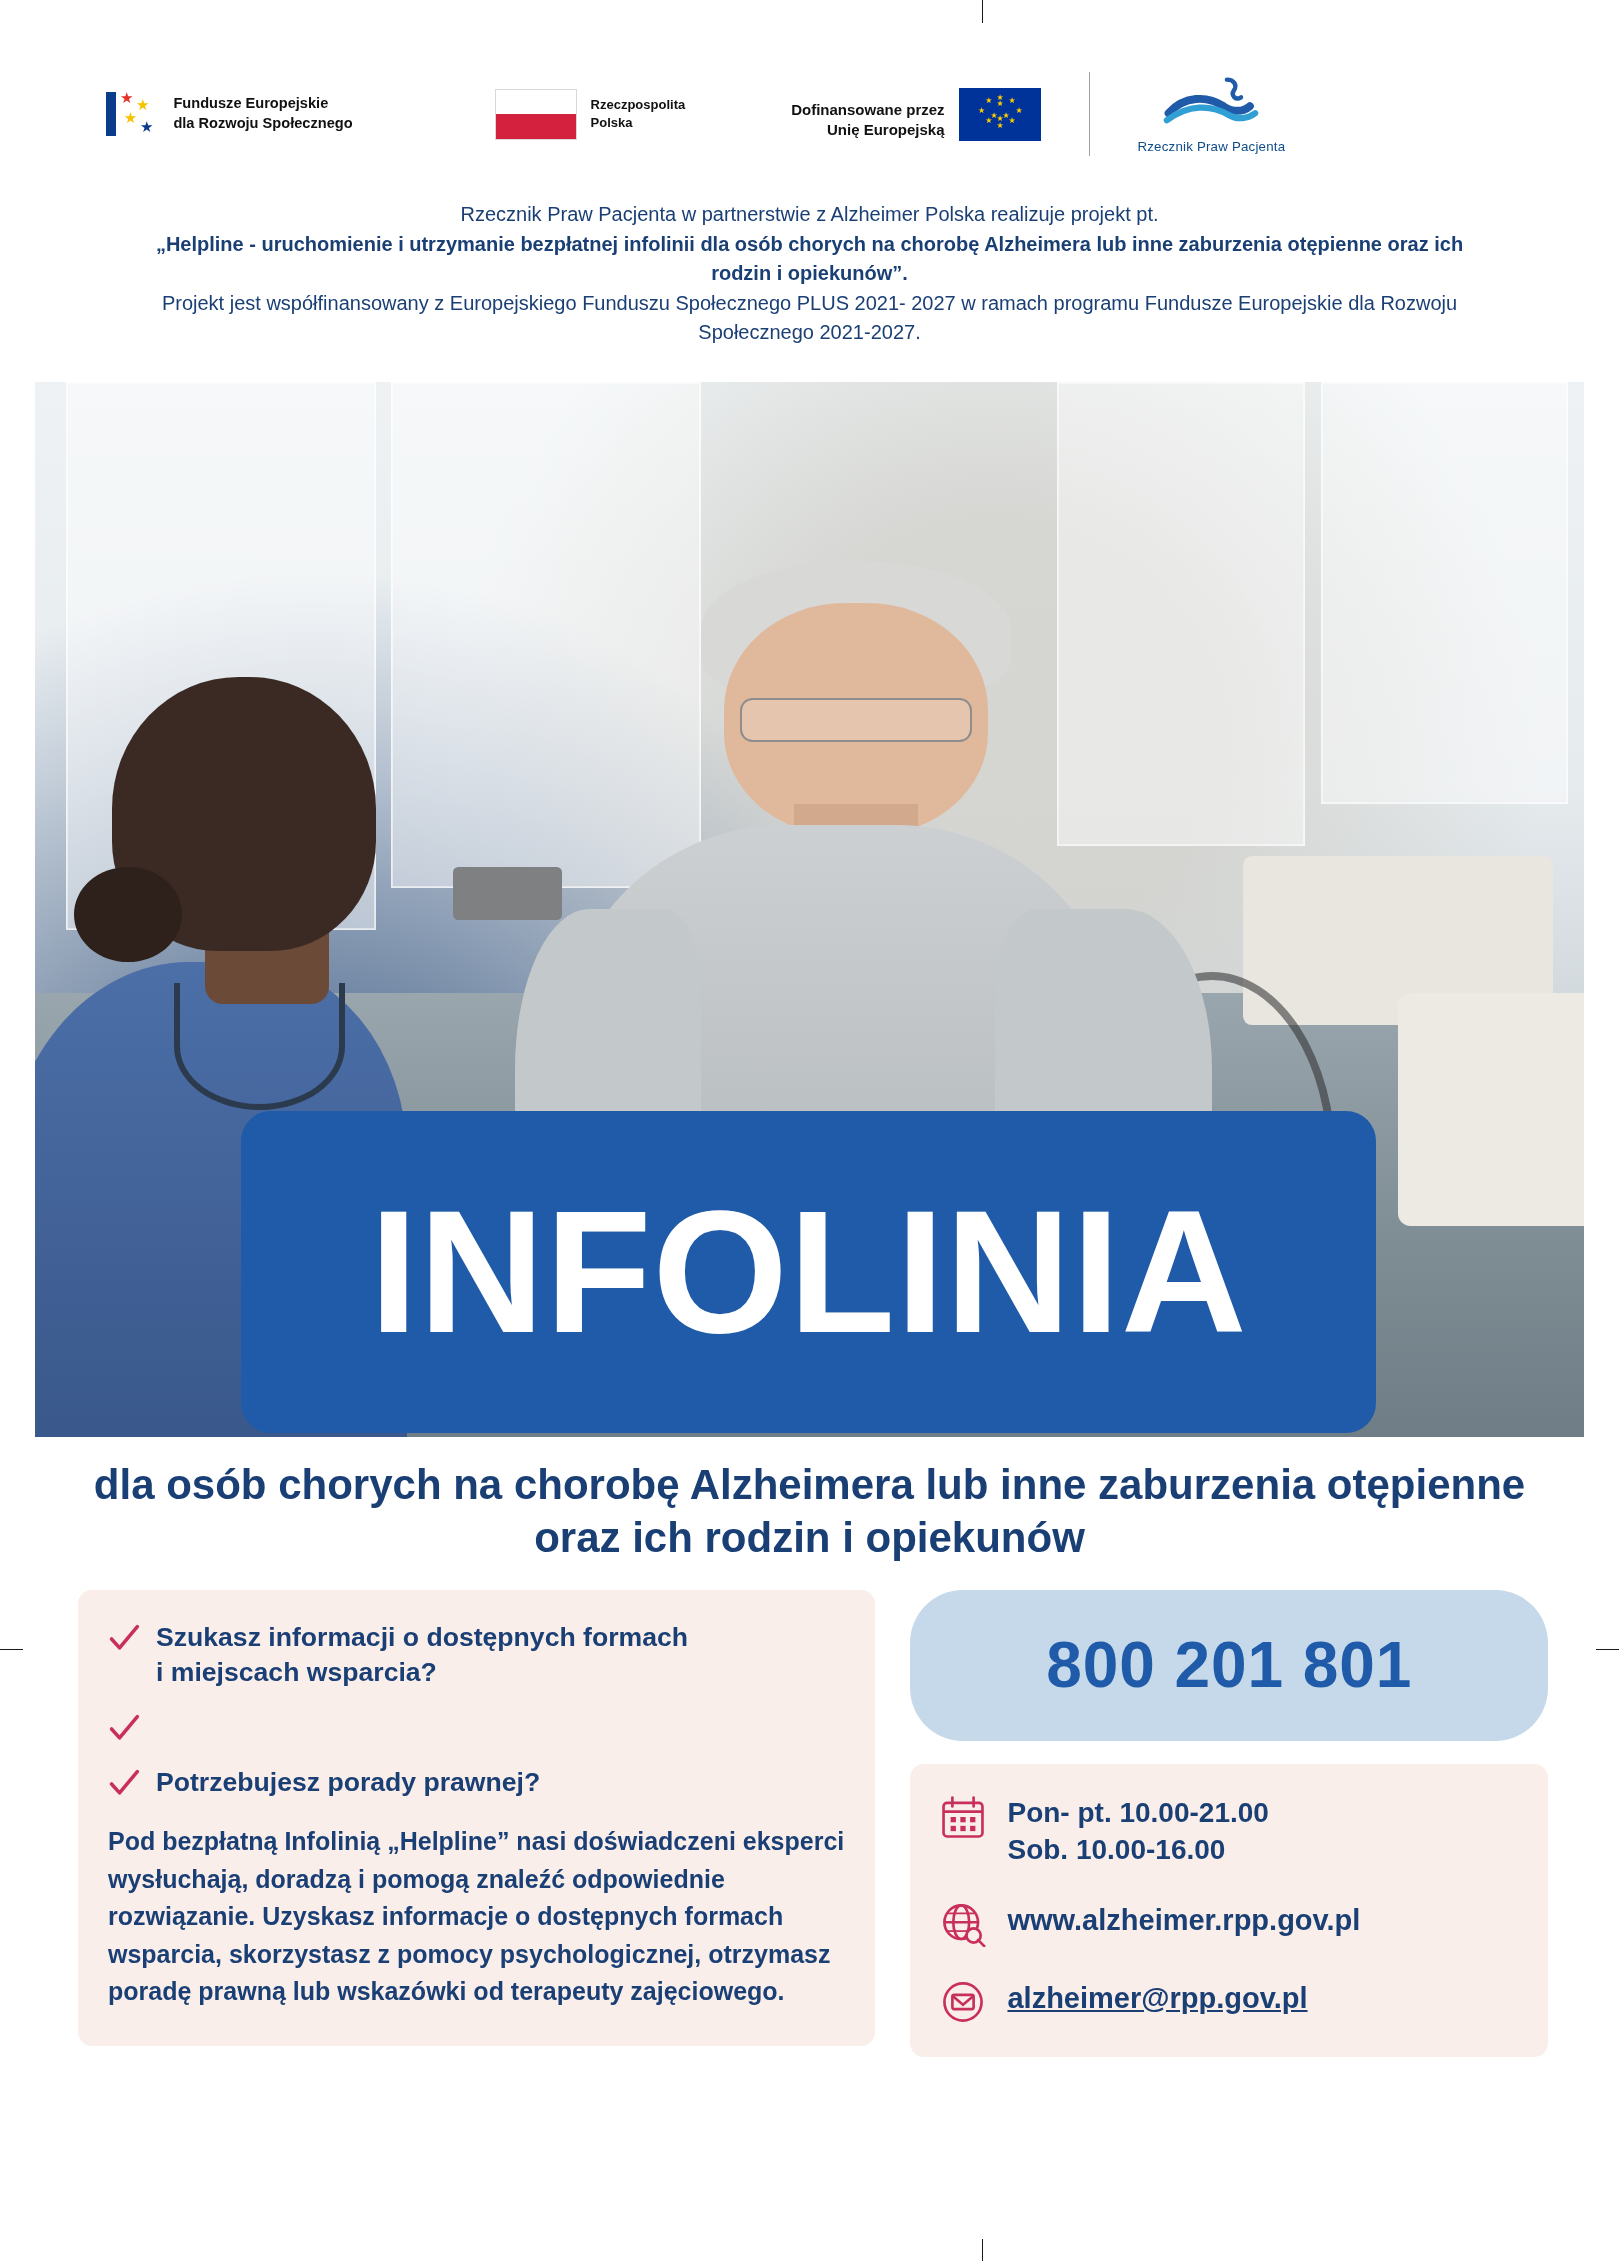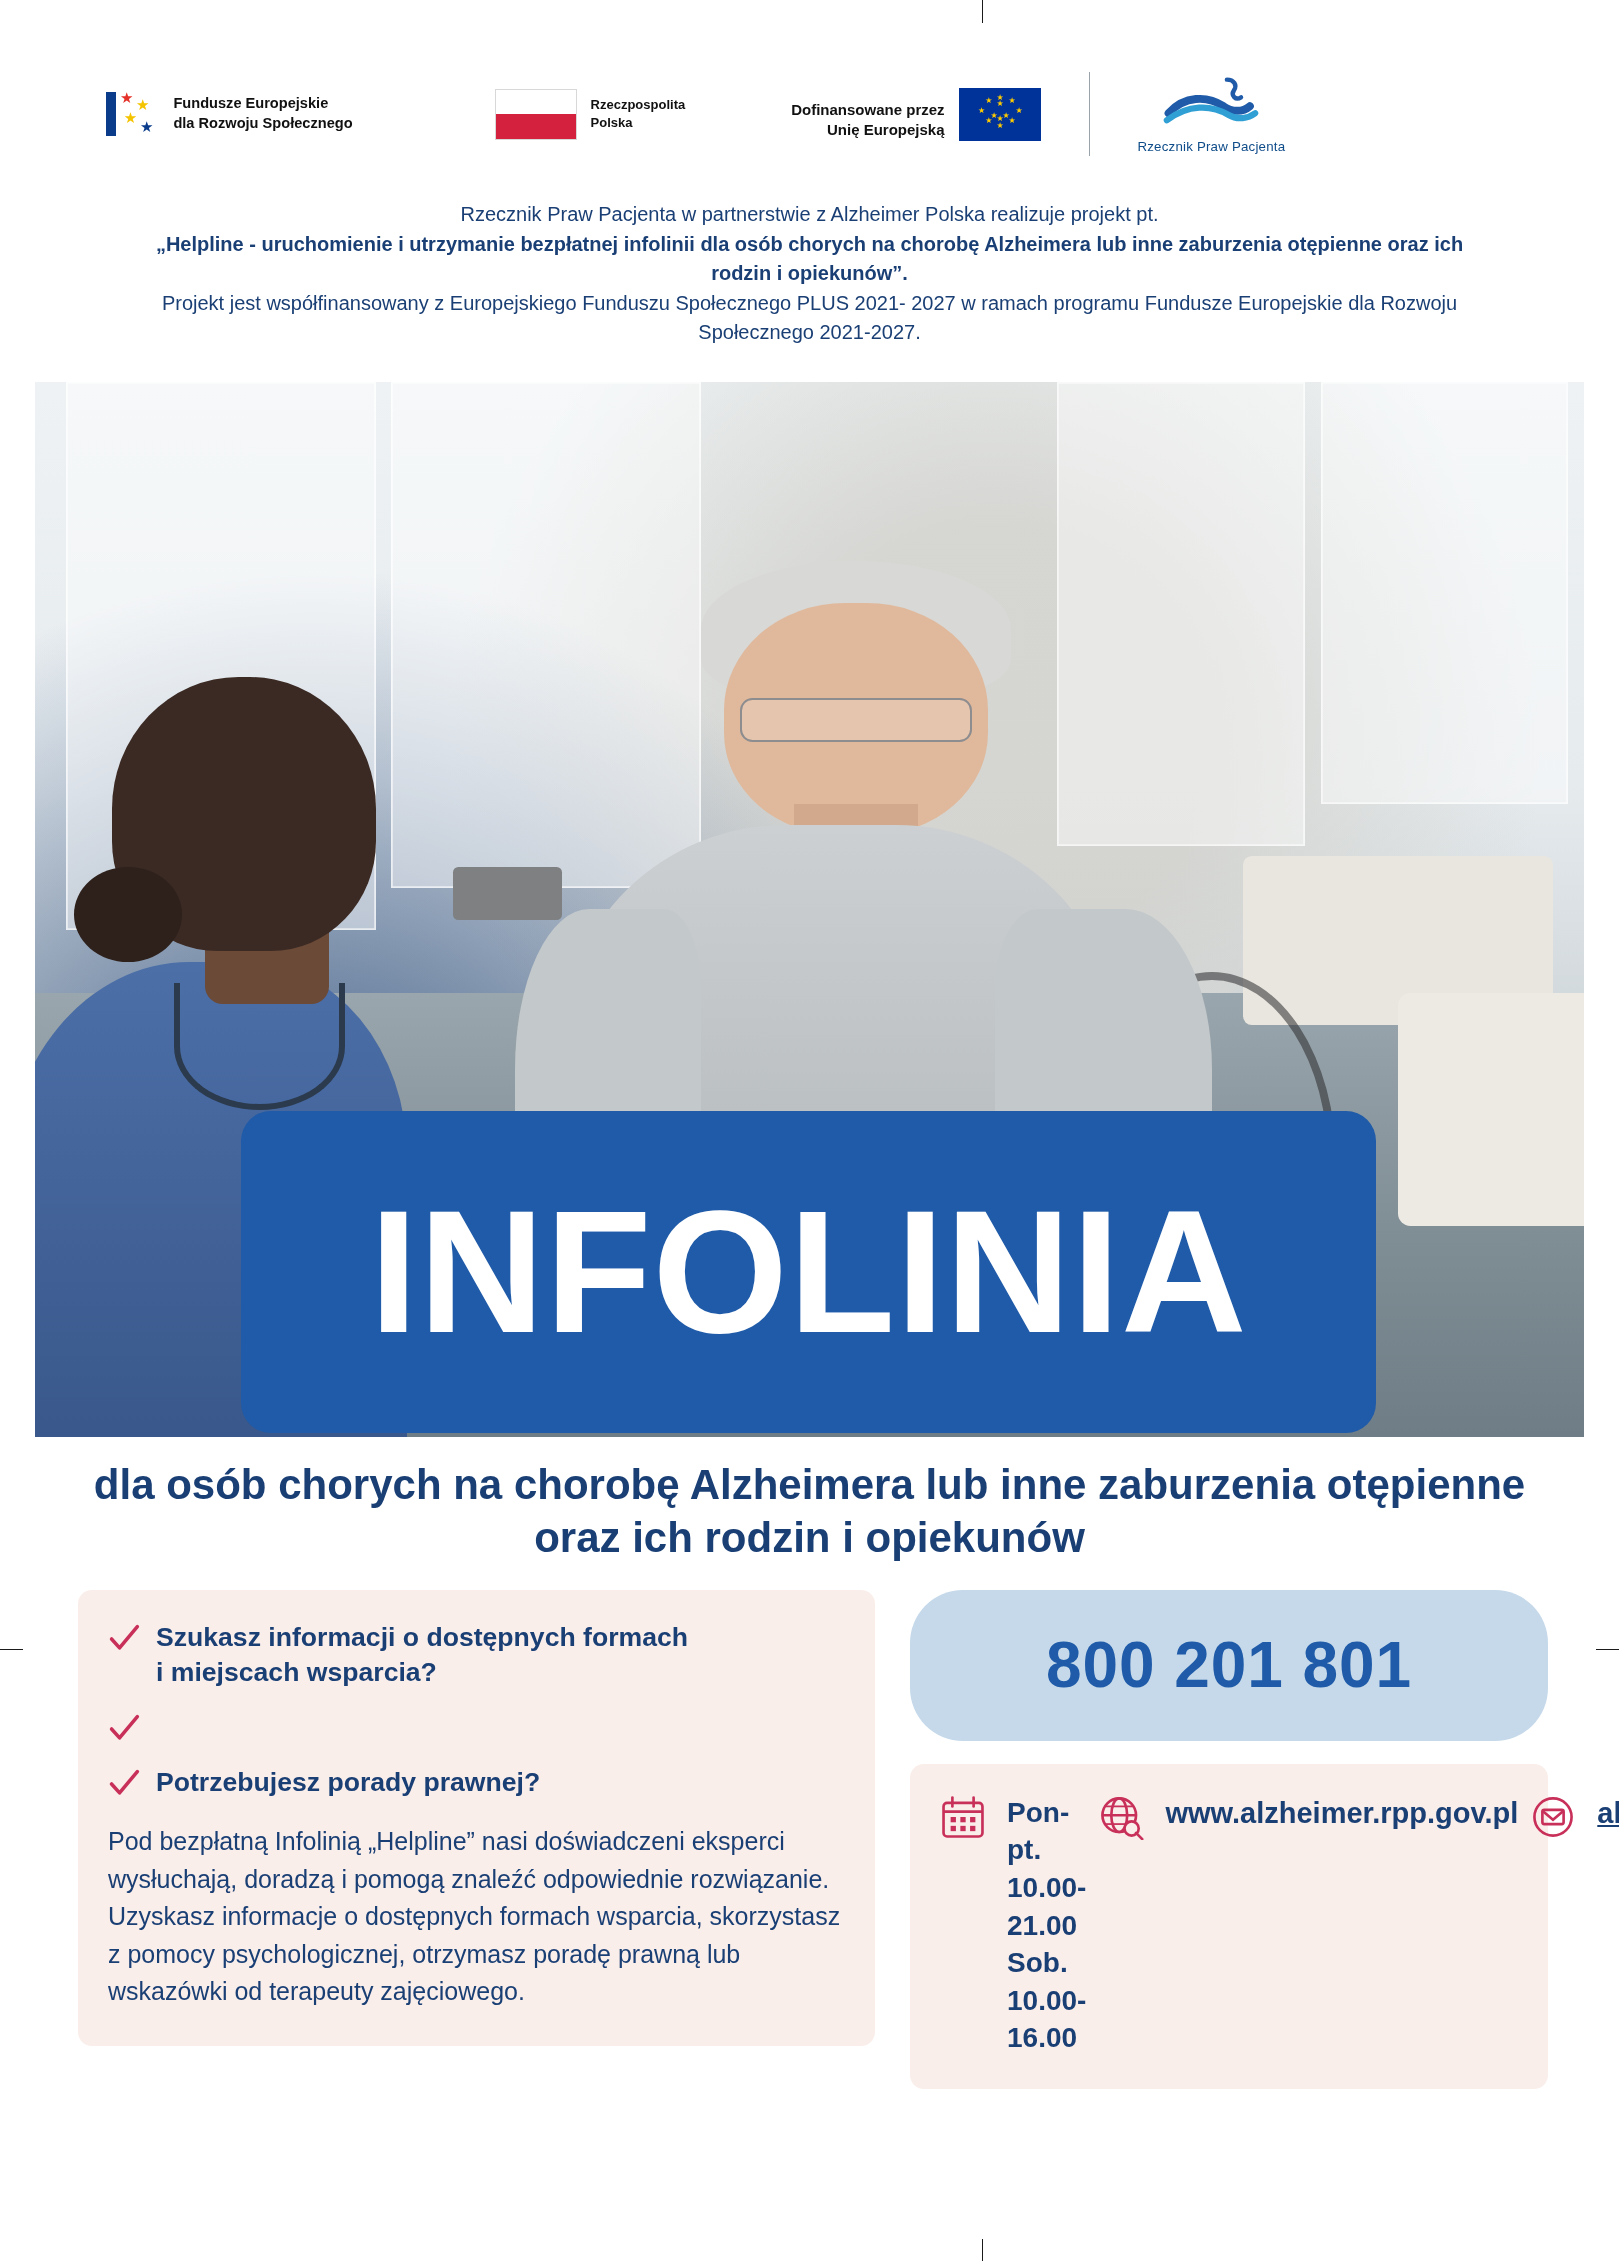--- a/index.html
+++ b/index.html
@@ -238,37 +238,38 @@
   }
   .check svg { display: block; }
   .q-text {
     font-size: 26.6px; font-weight: bold; color: #1a3f75; line-height: 1.32;
     white-space: pre-line;
   }
   .para {
     margin-top: 23px;
     font-size: 25px; color: #1a3f75; line-height: 1.5;
     white-space: pre-line;
+    font-weight: bold;
   }
 
   .col-right { width: 638px; display: flex; flex-direction: column; gap: 23px; justify-content: flex-end; }
   .phone-pill {
     background: #c5d9ea;
     border-radius: 53px;
     height: 151px;
     display: flex; align-items: center; justify-content: center;
   }
   .phone-pill .num {
     color: #1f5ba8; font-size: 64px; font-weight: bold; letter-spacing: 0.9px;
   }
   .contact-box {
     background: #faeeea;
     border-radius: 14px;
     padding: 30px 15px 32px 30px;
-    display: flex; flex-direction: row; gap: 12px;
+    display: flex; flex-direction: column; gap: 32px;
   }
   .crow { display: flex; align-items: flex-start; gap: 21px; }
   .cicon { flex: none; width: 46px; height: 46px; }
   .ctext { color: #1a3f75; font-size: 29px; font-weight: bold; line-height: 1.34; white-space: pre-line; }
   .ctext.link { text-decoration: underline; }
   .ctext.small { font-size: 28px; }
 </style>
 </head>
 <body>
 

